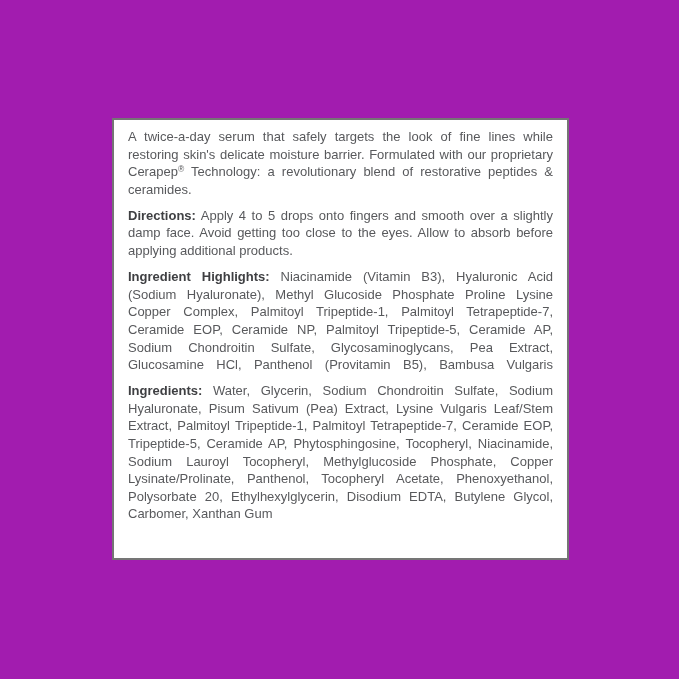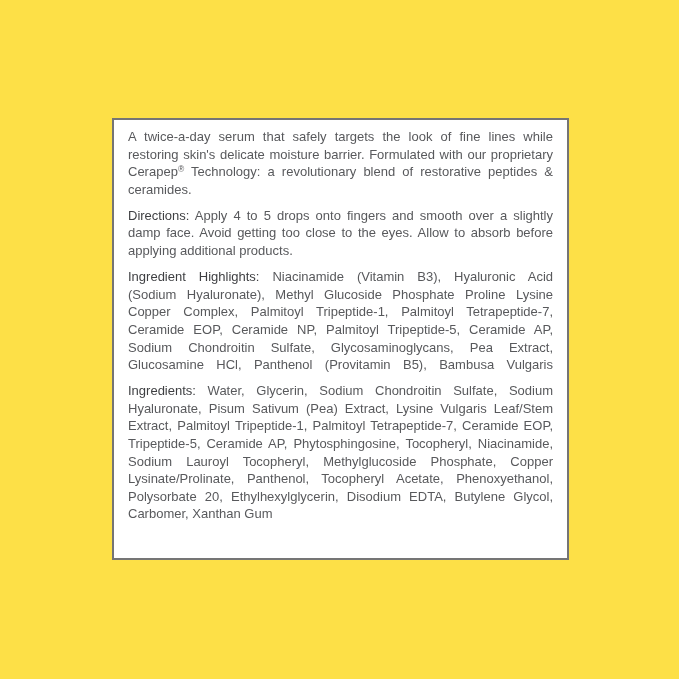--- a/index.html
+++ b/index.html
@@ -1,20 +1,20 @@
 <!DOCTYPE html>
 <html><head>
 <meta charset="utf-8">
 <style>
   html, body { margin: 0; padding: 0; background: #ffffff; }
   .canvas {
     position: relative;
     width: 679px;
     height: 679px;
-    background: #fde047;
+    background: #a21caf;
     overflow: hidden;
     font-family: "Liberation Sans", "DejaVu Sans", sans-serif;
   }
   .panel {
     position: absolute;
     left: 112px;
     top: 118px;
     width: 457px;
     height: 442px;
     box-sizing: border-box;
@@ -26,21 +26,21 @@
     margin: 0 0 8.5px 0;
     font-size: 13px;
     line-height: 17.6px;
     color: #58595c;
     font-weight: 400;
   }
   .para:last-child { margin-bottom: 17px; }
   .ln { display: block; }
   .jl { text-align: justify; text-align-last: justify; }
   .lf { text-align: right; text-align-last: left; }
-  .lbl { font-weight: 400; color: #3e3f42; }
+  .lbl { font-weight: 700; color: #3e3f42; }
   .reg {
     font-size: 8.5px;
     line-height: 0;
     vertical-align: 4px;
   }
 </style>
 </head>
 <body>
 
 <div class="canvas">

